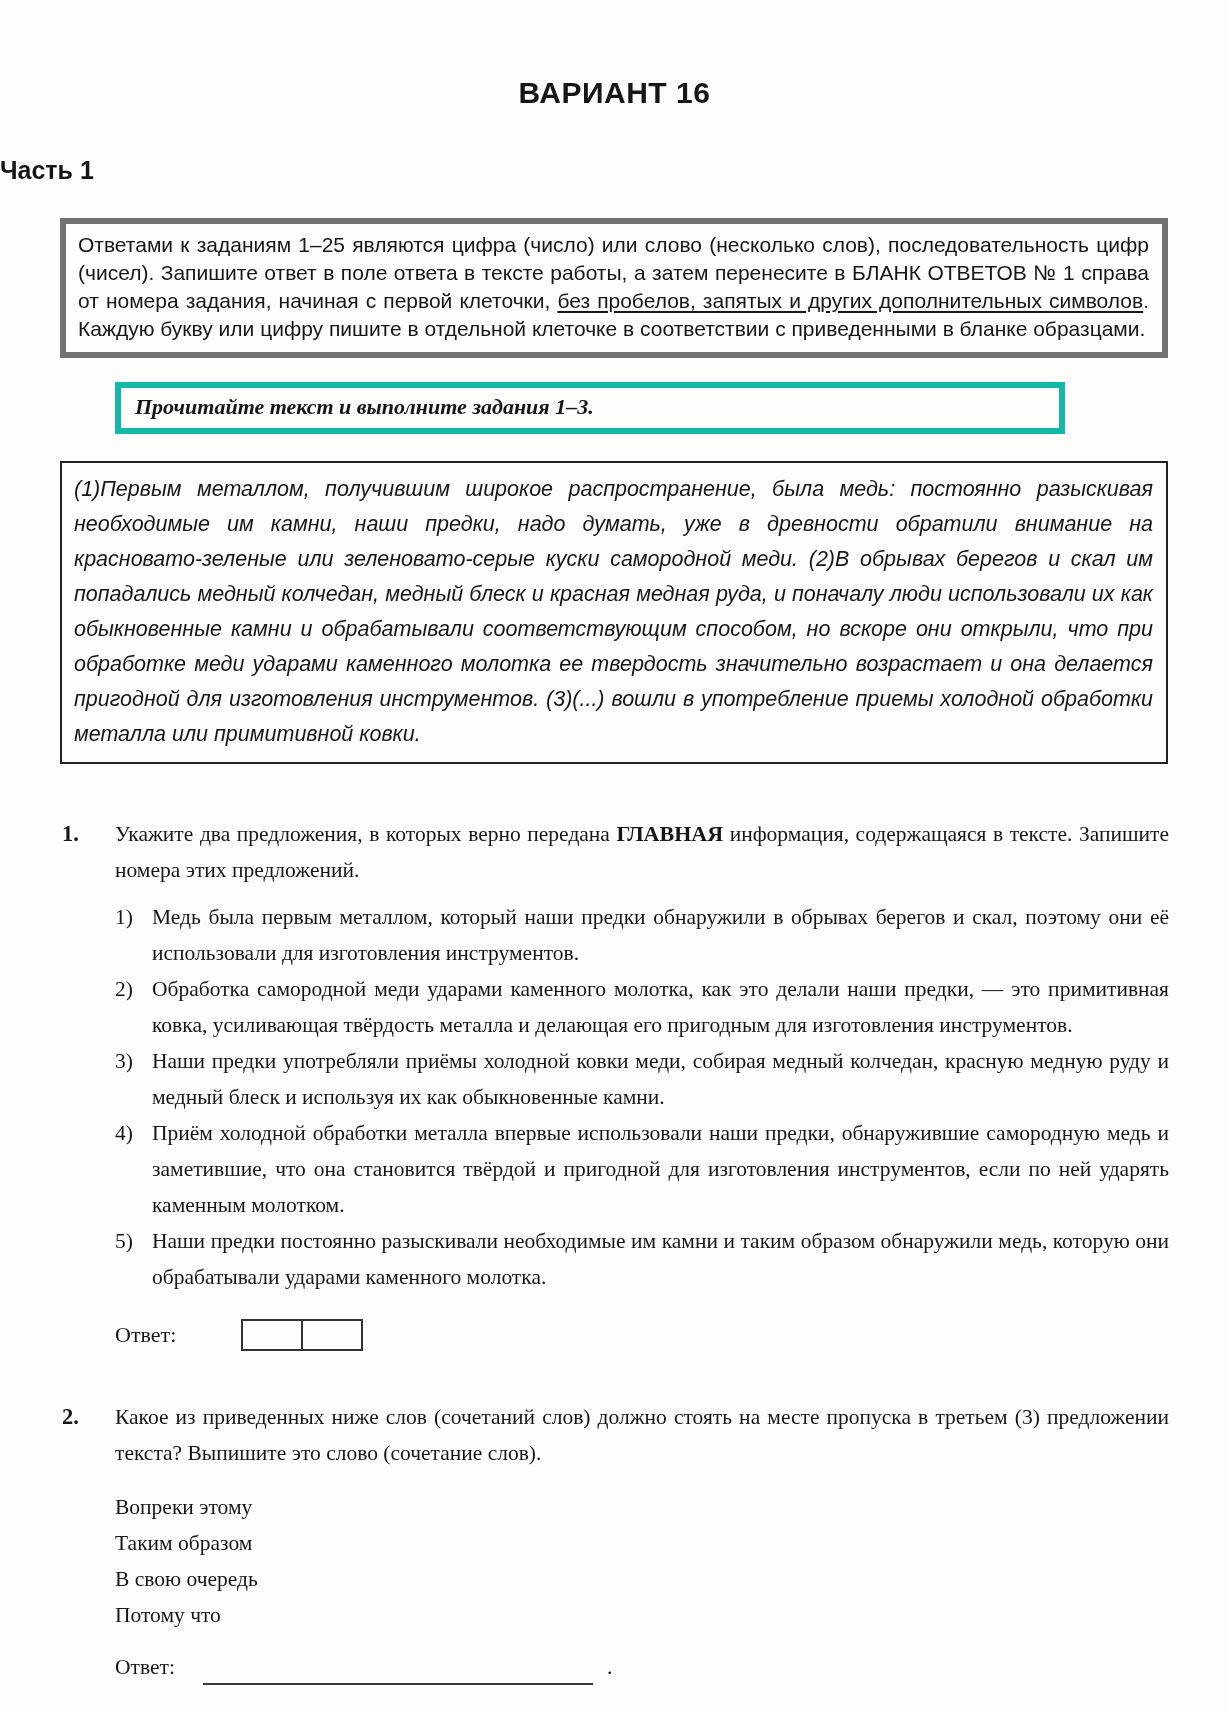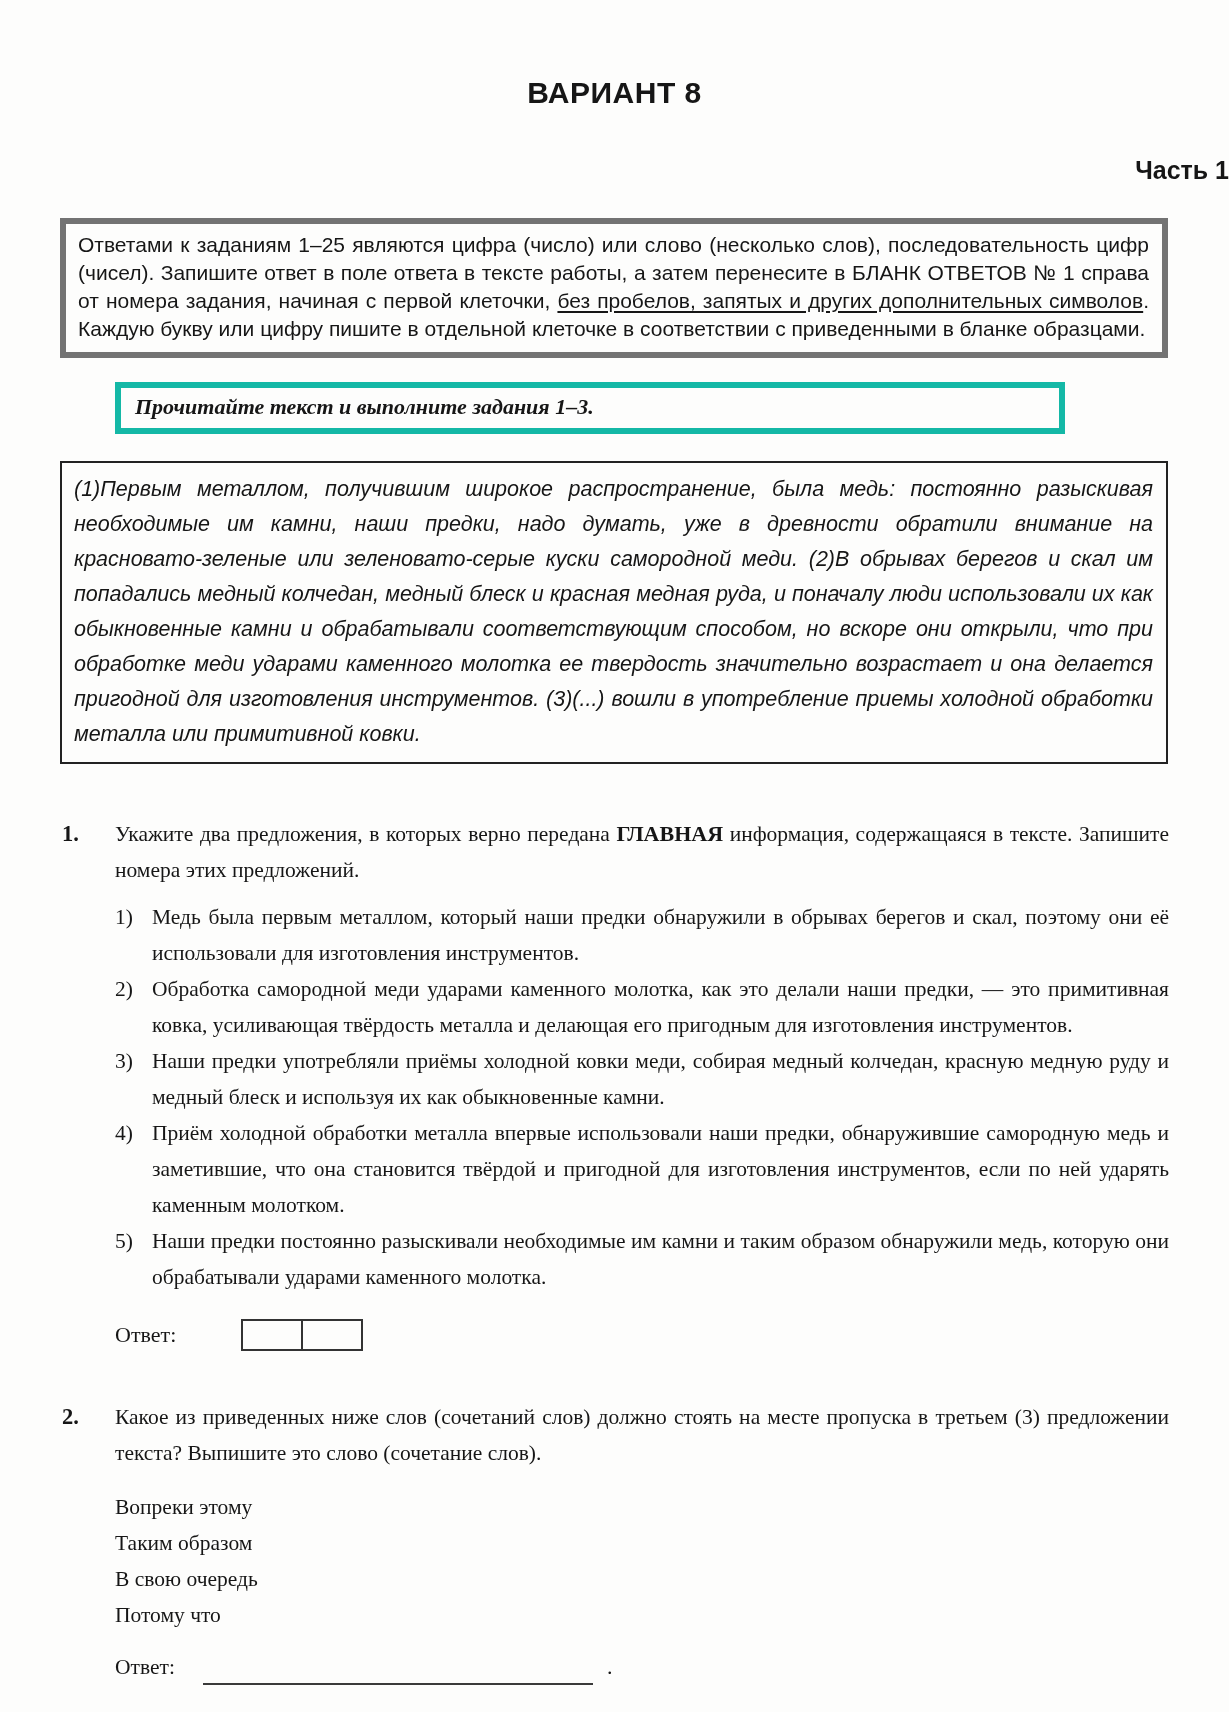--- a/index.html
+++ b/index.html
@@ -14,21 +14,21 @@
     overflow:hidden;
   }
   .variant-title {
     margin-top:76px;
     text-align:center;
     font-family:"Liberation Sans", sans-serif;
     font-weight:bold; font-size:30px; letter-spacing:.5px;
   }
   .part-title {
     margin-top:46px;
-    text-align:right;
+    text-align:left;
     font-family:"Liberation Sans", sans-serif;
     font-weight:bold; font-size:25px;
   }
   .instruction-box {
     margin:33px 61px 0 60px;
     border:6px solid #737373;
     padding:7px 13px 9px 12px;
     font-family:"Liberation Sans", sans-serif;
     font-size:21px; line-height:28px;
     text-align:justify;
@@ -72,21 +72,21 @@
     border-bottom:2px solid #3a3a3a;
     margin-left:28px;
   }
   .period { margin-left:14px; font-size:22px; }
 </style>
 </head>
 <body>
 
 <div class="page">
 
-  <div class="variant-title">ВАРИАНТ 8</div>
+  <div class="variant-title">ВАРИАНТ 16</div>
 
   <div class="part-title">Часть 1</div>
 
   <div class="instruction-box">
     <span>Ответами к заданиям 1–25 являются цифра (число) или слово (несколько слов), последовательность цифр (чисел). Запишите ответ в поле ответа в тексте работы, а затем перенесите в БЛАНК ОТВЕТОВ № 1 справа от номера задания, начиная с первой клеточки, </span><span class="u">без пробелов, запятых и других дополнительных символов</span><span>. Каждую букву или цифру пишите в отдельной клеточке в соответствии с приведенными в бланке образцами.</span>
   </div>
 
   <div class="read-task-box">
     <span>Прочитайте текст и выполните задания 1–3.</span>
   </div>

